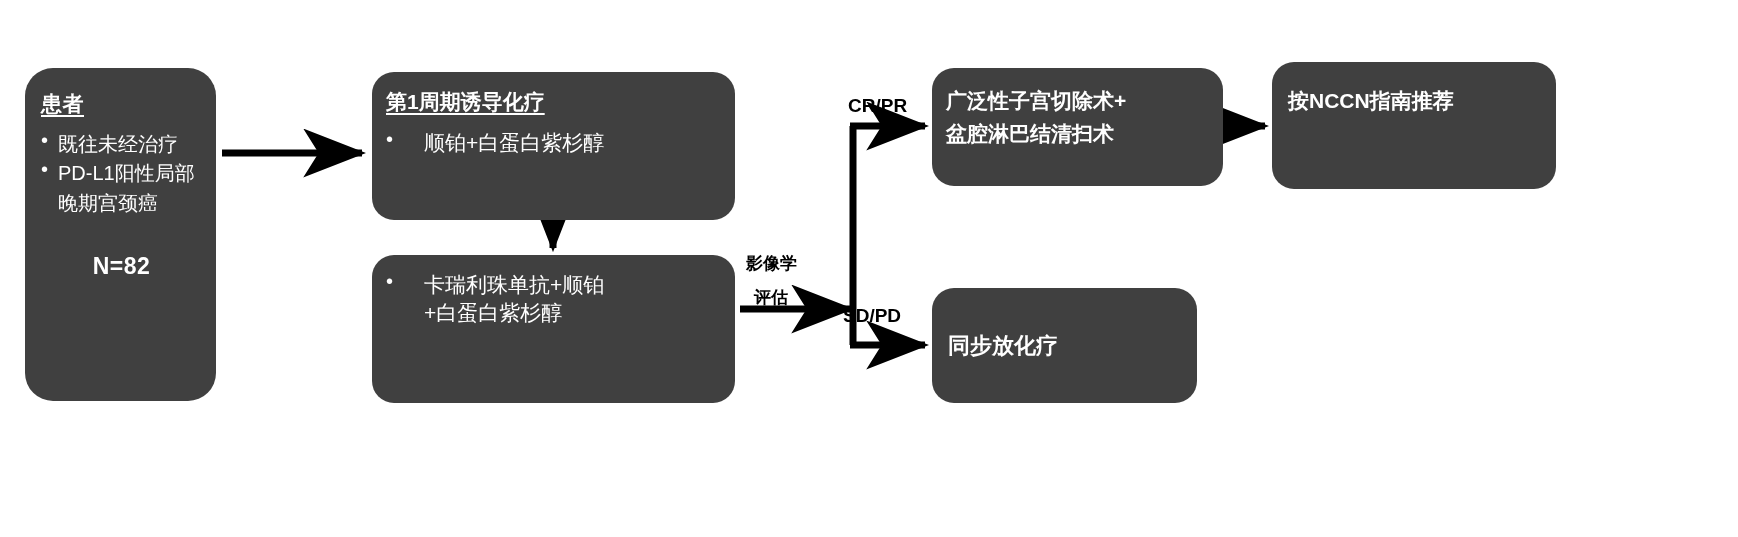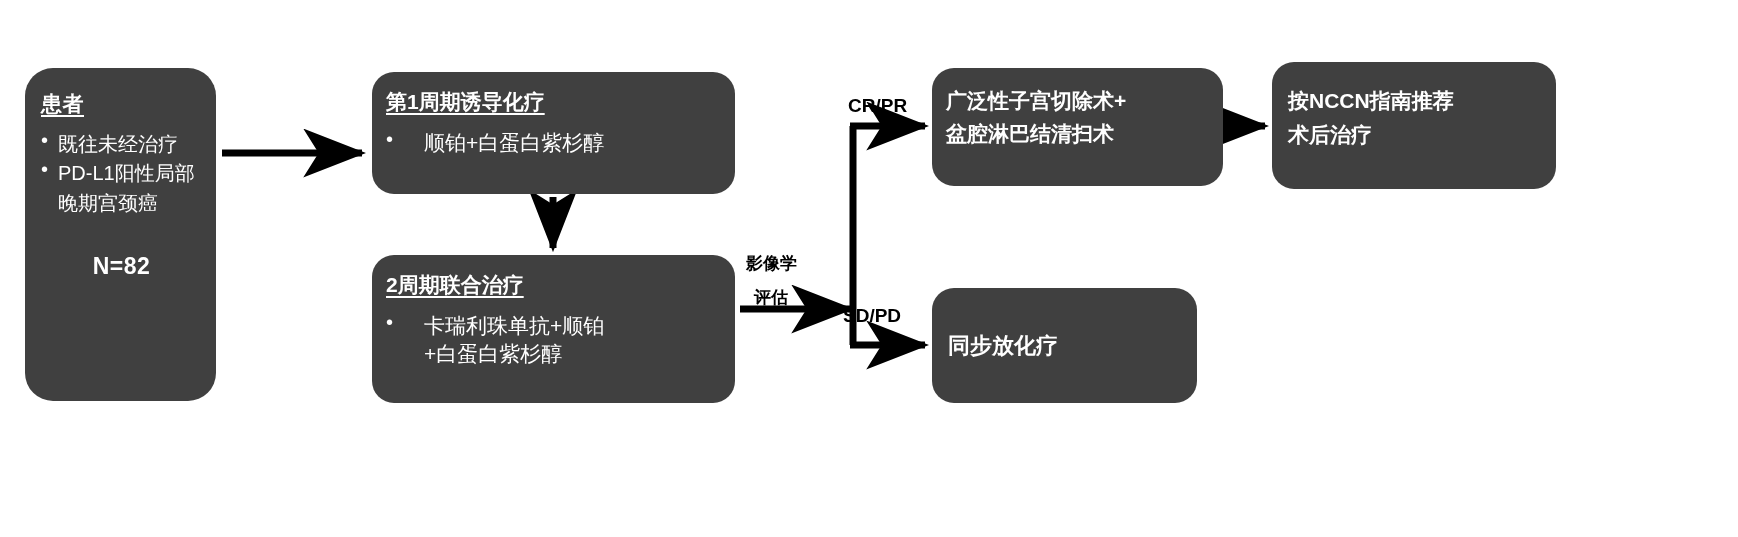--- a/index.html
+++ b/index.html
@@ -79,21 +79,21 @@
     font-weight: bold;
     margin-top: 36px;
     letter-spacing: .5px;
   }
 
   
   #node-cycle1 {
     left: 372px;
     top: 72px;
     width: 363px;
-    height: 122px;
+    height: 148px;
     padding: 16px 12px 0 14px;
   }
   #node-cycle1 .node-title {
     font-size: 21px;
     margin-bottom: 13px;
   }
   #node-cycle1 .bullet-row { font-size: 21px; line-height: 1.3; }
   #node-cycle1 .bullet-dot { width: 38px; font-size: 20px; }
 
   
@@ -234,35 +234,33 @@
 
   <div class="node" id="node-cycle1">
     <div class="node-title">第1周期诱导化疗</div>
     <div class="bullet-row">
       <span class="bullet-dot">•</span>
       <span class="bullet-text">顺铂+白蛋白紫杉醇</span>
     </div>
   </div>
 
   <div class="node" id="node-cycle2">
-    <div class="node-title">2周期联合治疗</div>
     <div class="bullet-row">
       <span class="bullet-dot">•</span>
       <span class="bullet-text">卡瑞利珠单抗+顺铂</span>
     </div>
     <div class="cont-line">+白蛋白紫杉醇</div>
   </div>
 
   <div class="node" id="node-surgery">
     <div class="plain-line">广泛性子宫切除术+</div>
     <div class="plain-line">盆腔淋巴结清扫术</div>
   </div>
 
   <div class="node" id="node-nccn">
     <div class="plain-line">按NCCN指南推荐</div>
-    <div class="plain-line">术后治疗</div>
   </div>
 
   <div class="node" id="node-ccrt">
     <div class="plain-line">同步放化疗</div>
   </div>
 
 </div>
 
 </body></html>

